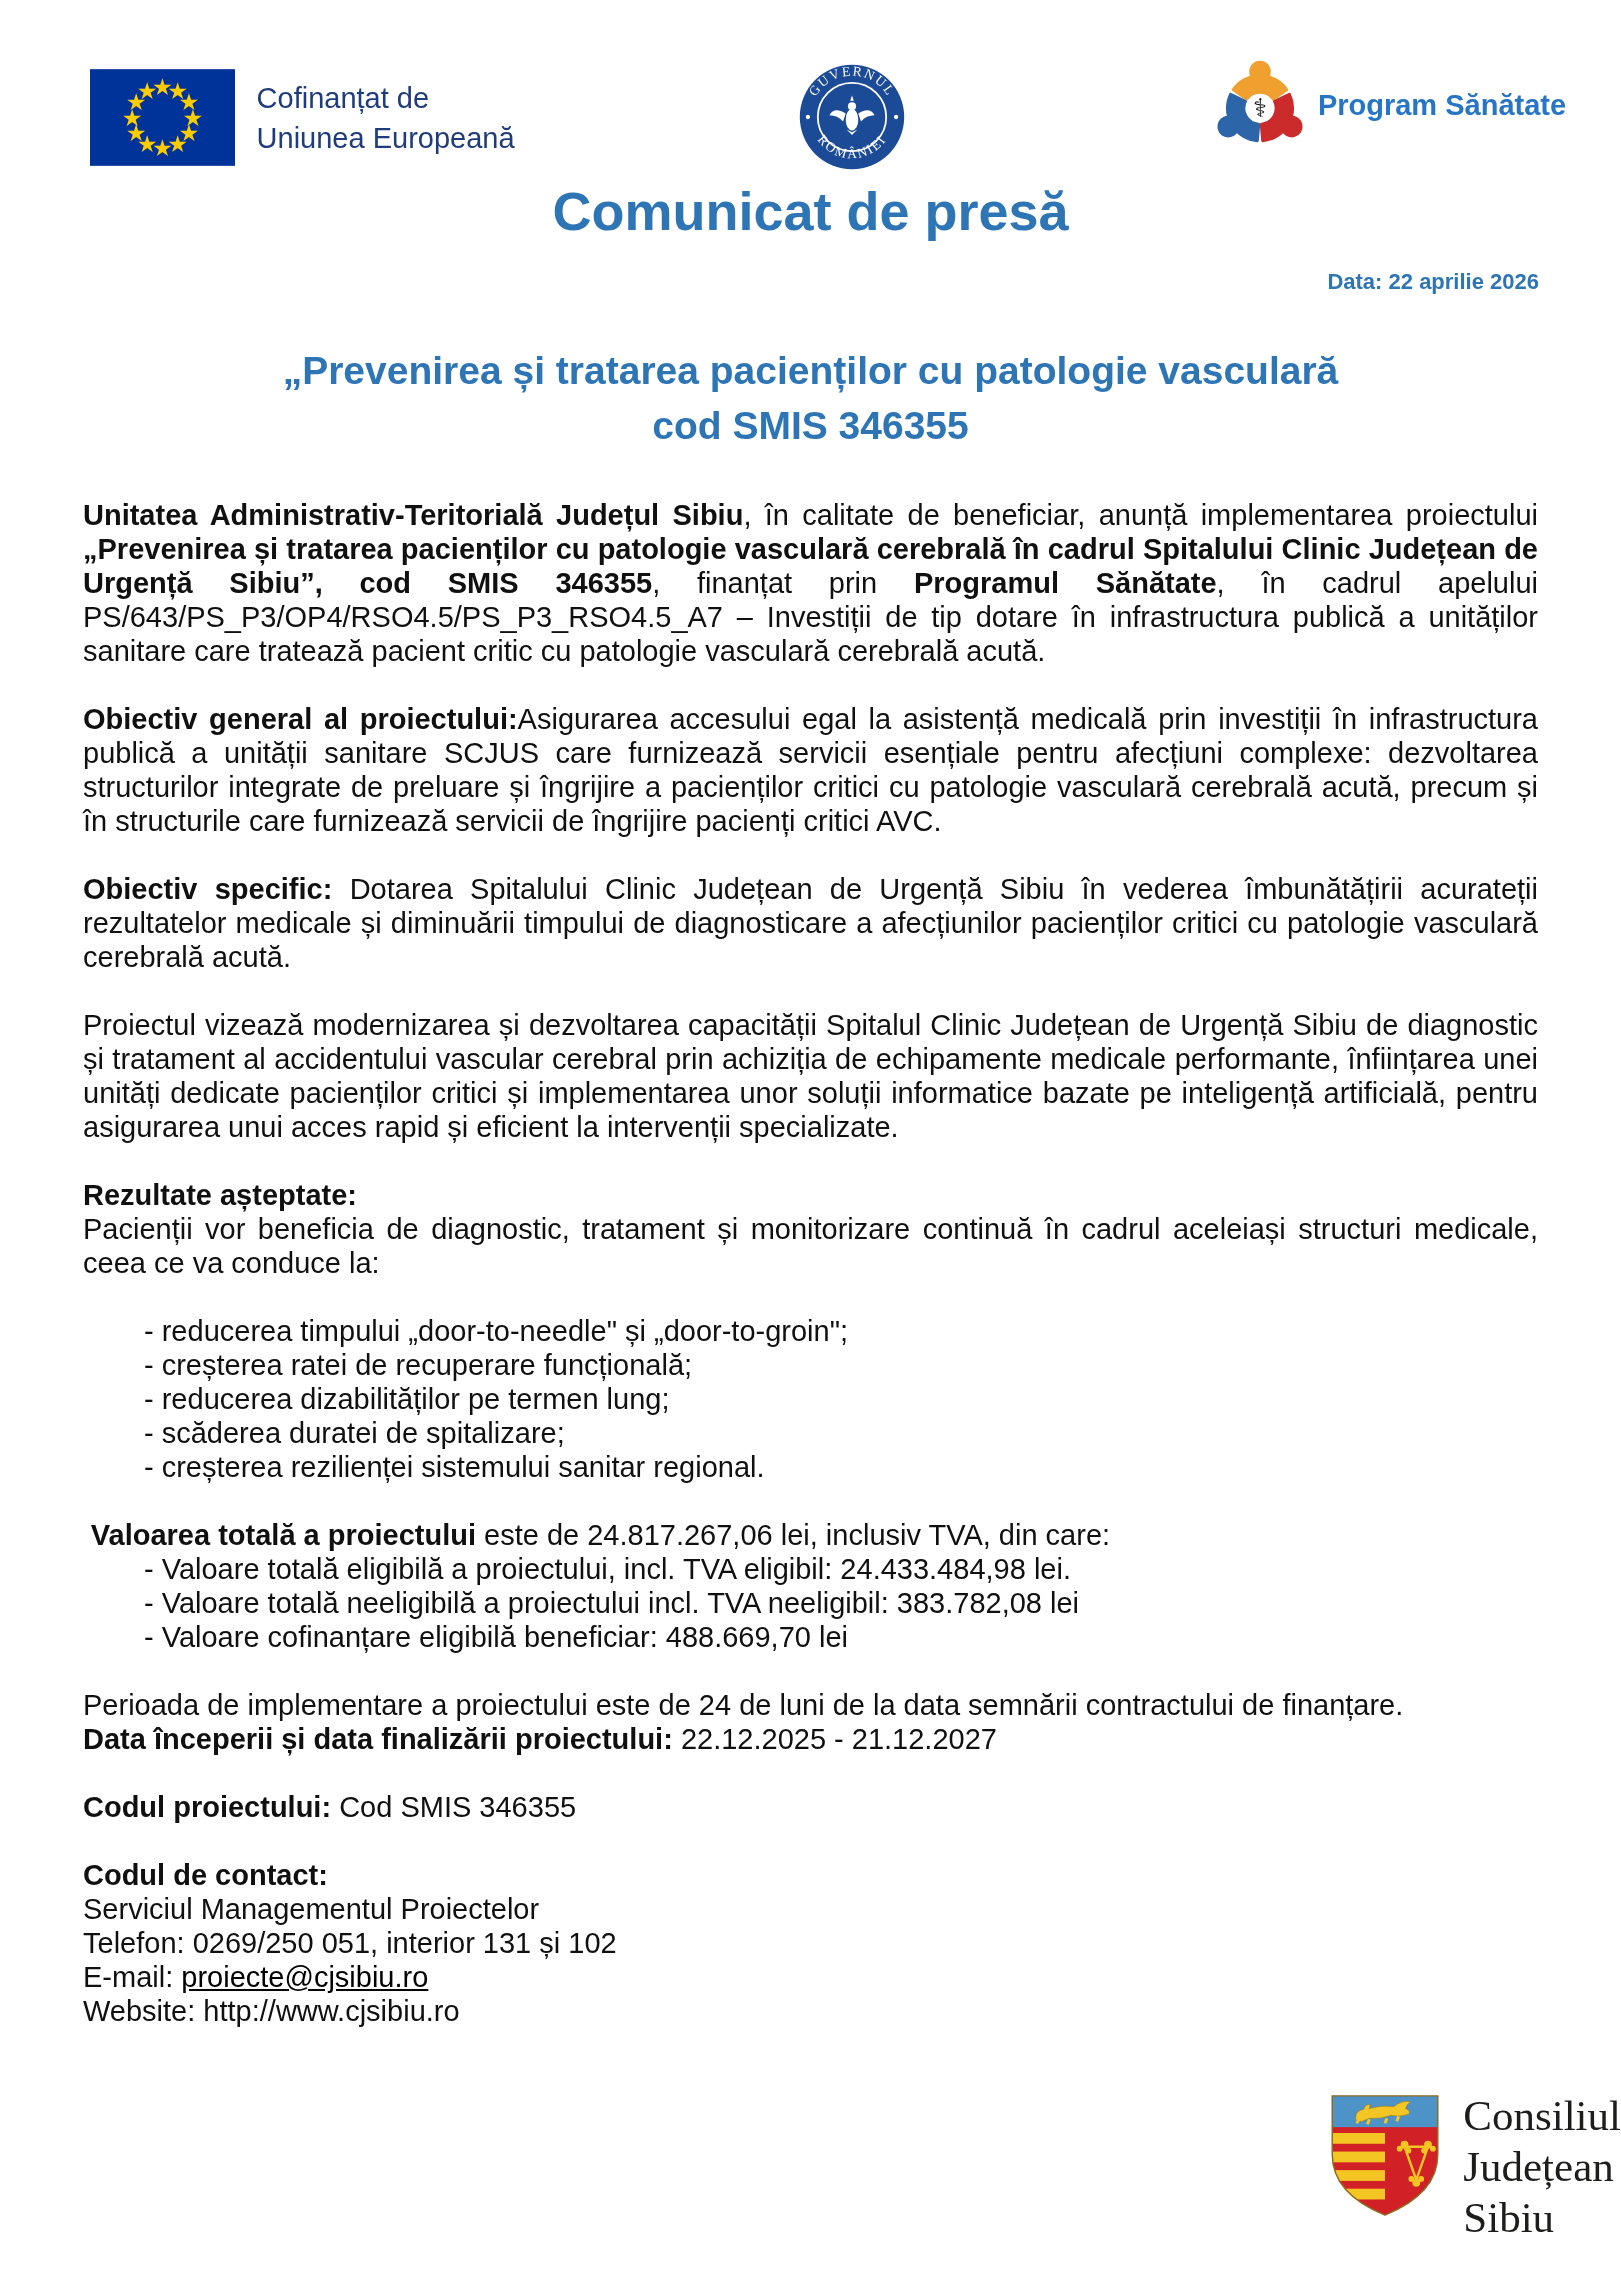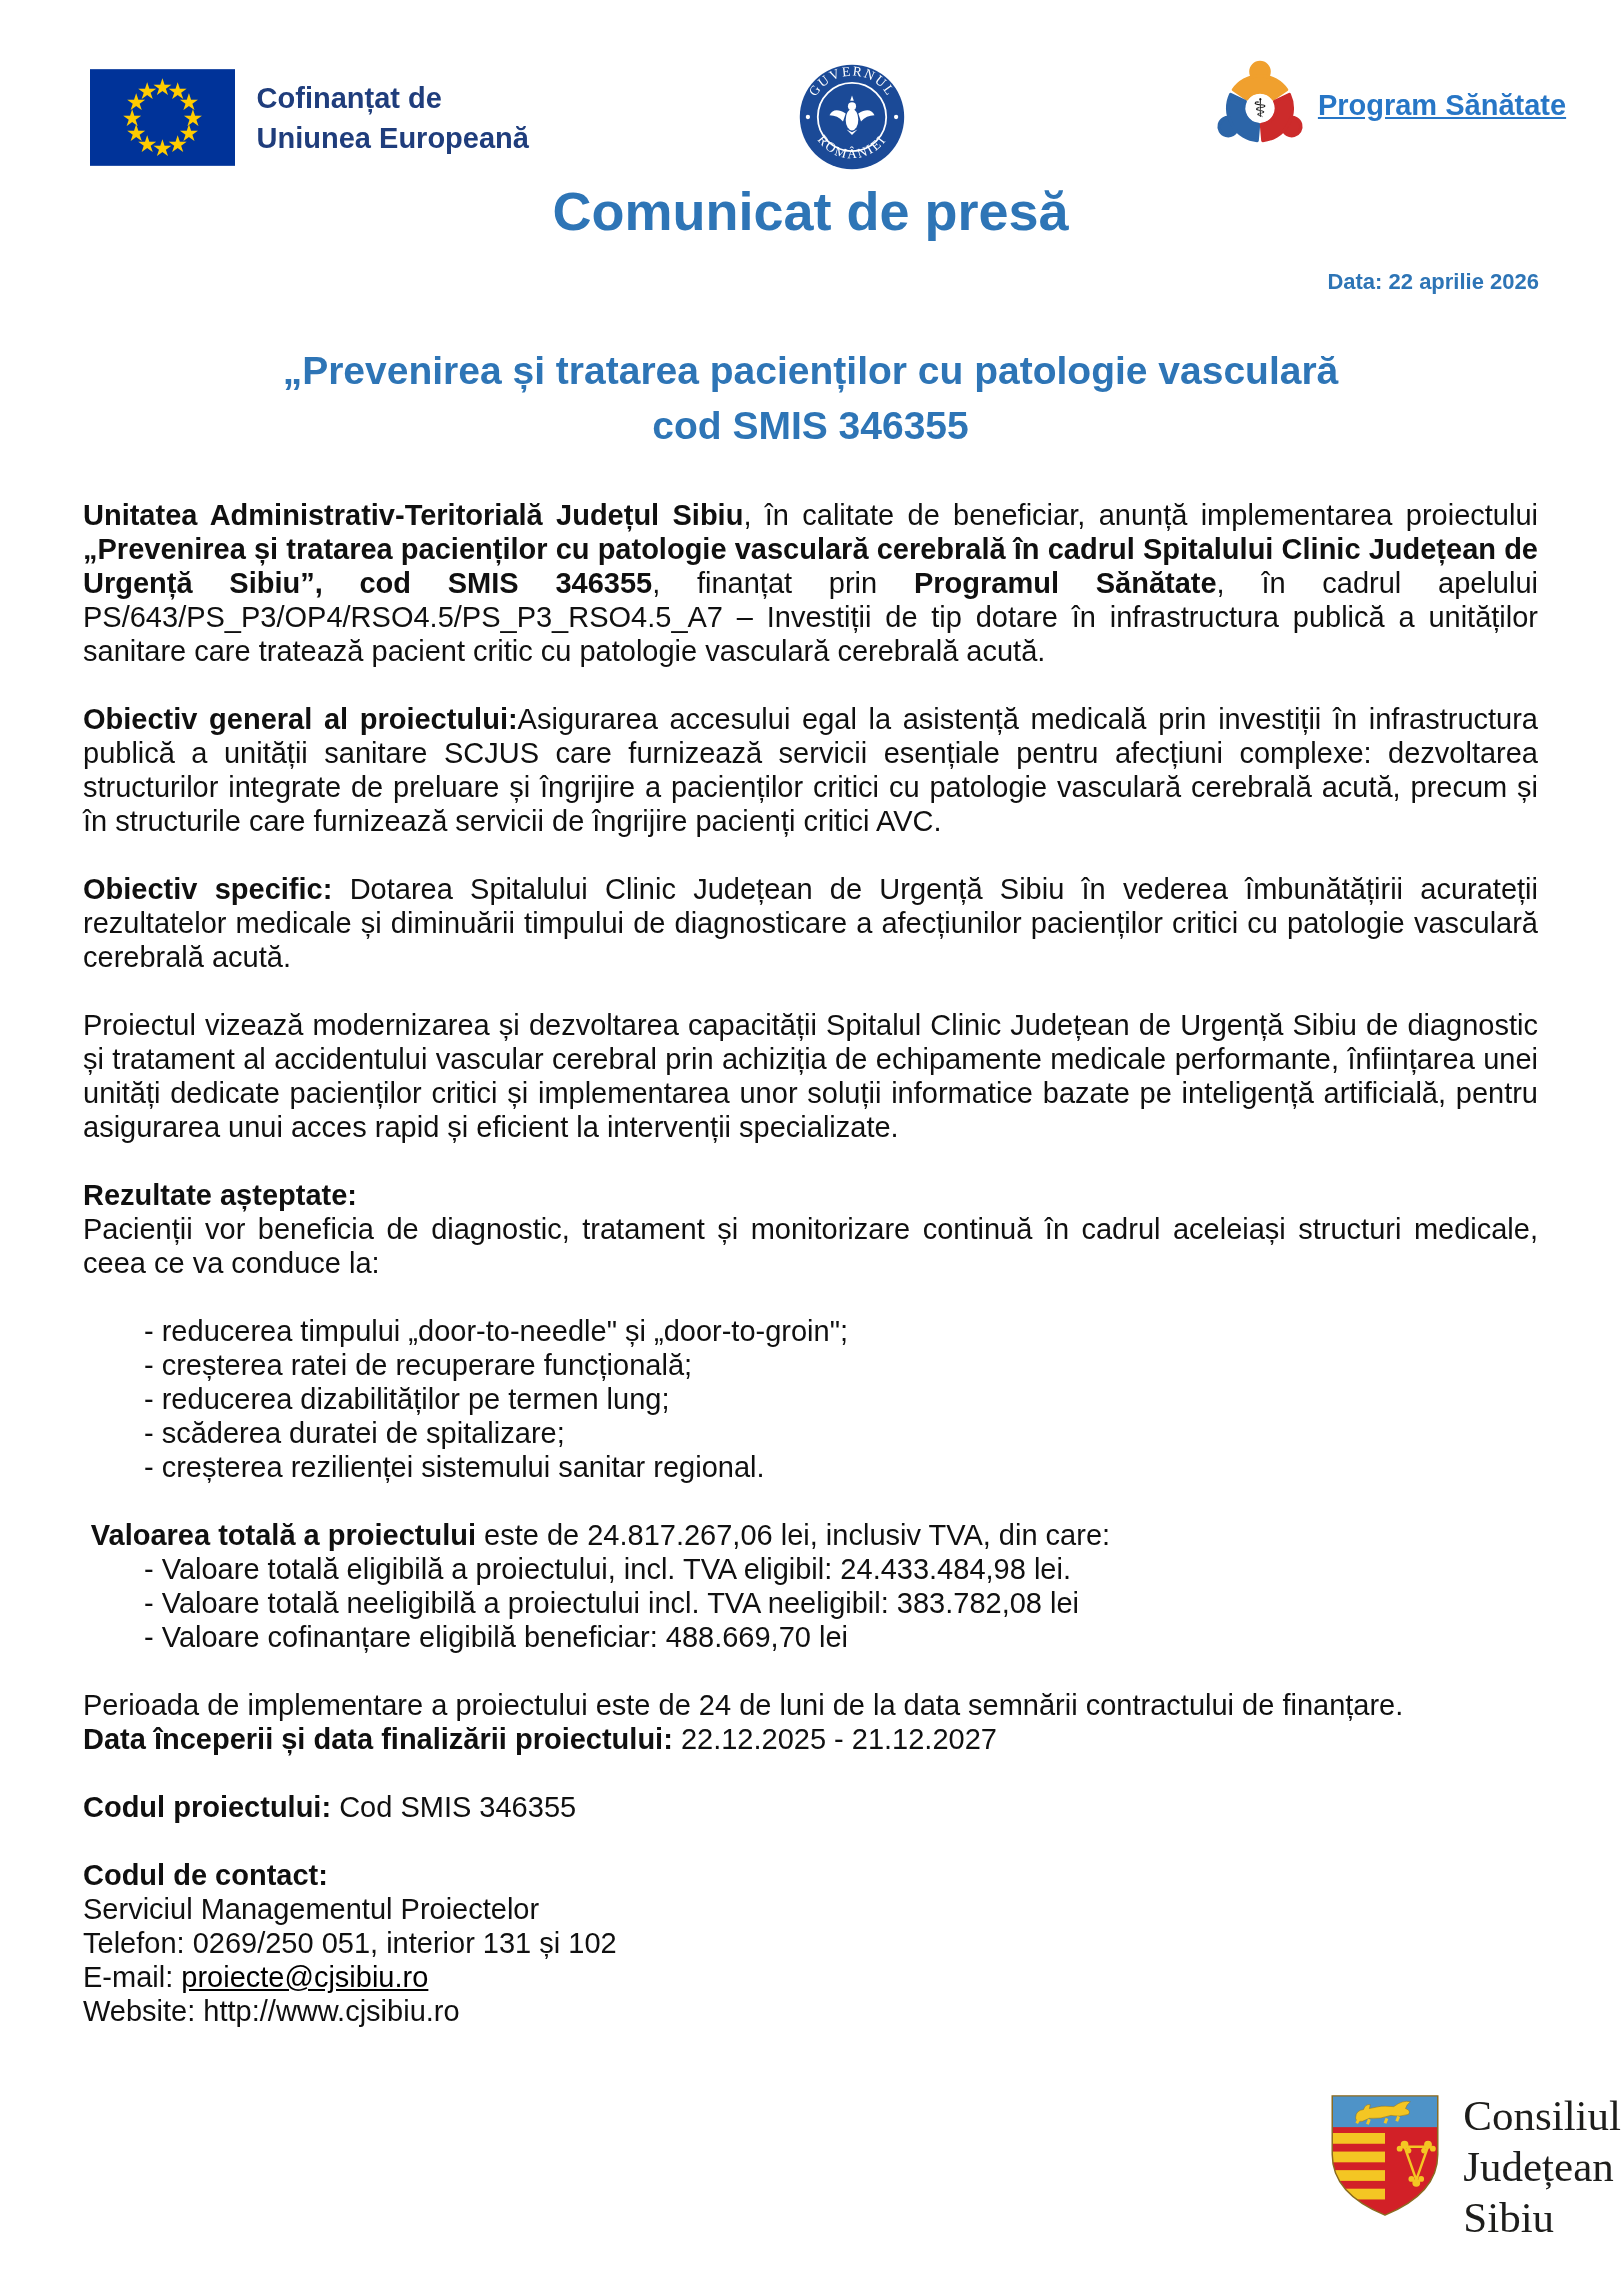--- a/index.html
+++ b/index.html
@@ -4,25 +4,25 @@
 <style>
   html,body{margin:0;padding:0;background:#e9e9e9;}
   .page{
     position:relative;width:1621px;height:2293px;margin:0 auto;
     background:#ffffff;font-family:"Liberation Sans",sans-serif;color:#111;
     overflow:hidden;
   }
   
   .eu-block{position:absolute;left:90px;top:69px;display:flex;align-items:center;gap:21.6px;}
   .eu-flag{width:145px;height:97px;display:block;}
-  .eu-label{font-weight:bold;color:#1F3D7C;font-size:29px;line-height:40px;}
+  .eu-label{font-weight:normal;color:#1F3D7C;font-size:29px;line-height:40px;}
   .gov-seal{position:absolute;left:798px;top:63px;width:108px;height:108px;}
   .program-block{position:absolute;left:1206px;top:51px;display:flex;align-items:center;gap:3.9px;}
   .program-icon{width:108px;height:108px;display:block;}
-  .program-label{font-weight:bold;color:#2776C6;font-size:29px;white-space:nowrap;text-decoration:underline;}
+  .program-label{font-weight:bold;color:#2776C6;font-size:29px;white-space:nowrap;}
   
   .title{position:absolute;top:180px;left:0;width:100%;text-align:center;
     color:#2E75B6;font-size:54px;font-weight:bold;}
   .date-line{position:absolute;top:269px;right:82px;color:#2E75B6;font-size:22px;font-weight:bold;}
   .subtitle{position:absolute;top:333px;left:83px;width:1455px;text-align:center;
     color:#2E75B6;font-size:39px;font-weight:bold;line-height:55px;margin-top:10px;}
   
   .body-content{position:absolute;top:498px;left:83px;width:1455px;
     font-size:29px;line-height:34px;text-align:justify;color:#101010;}
   .body-content p{margin:0 0 34px 0;}

